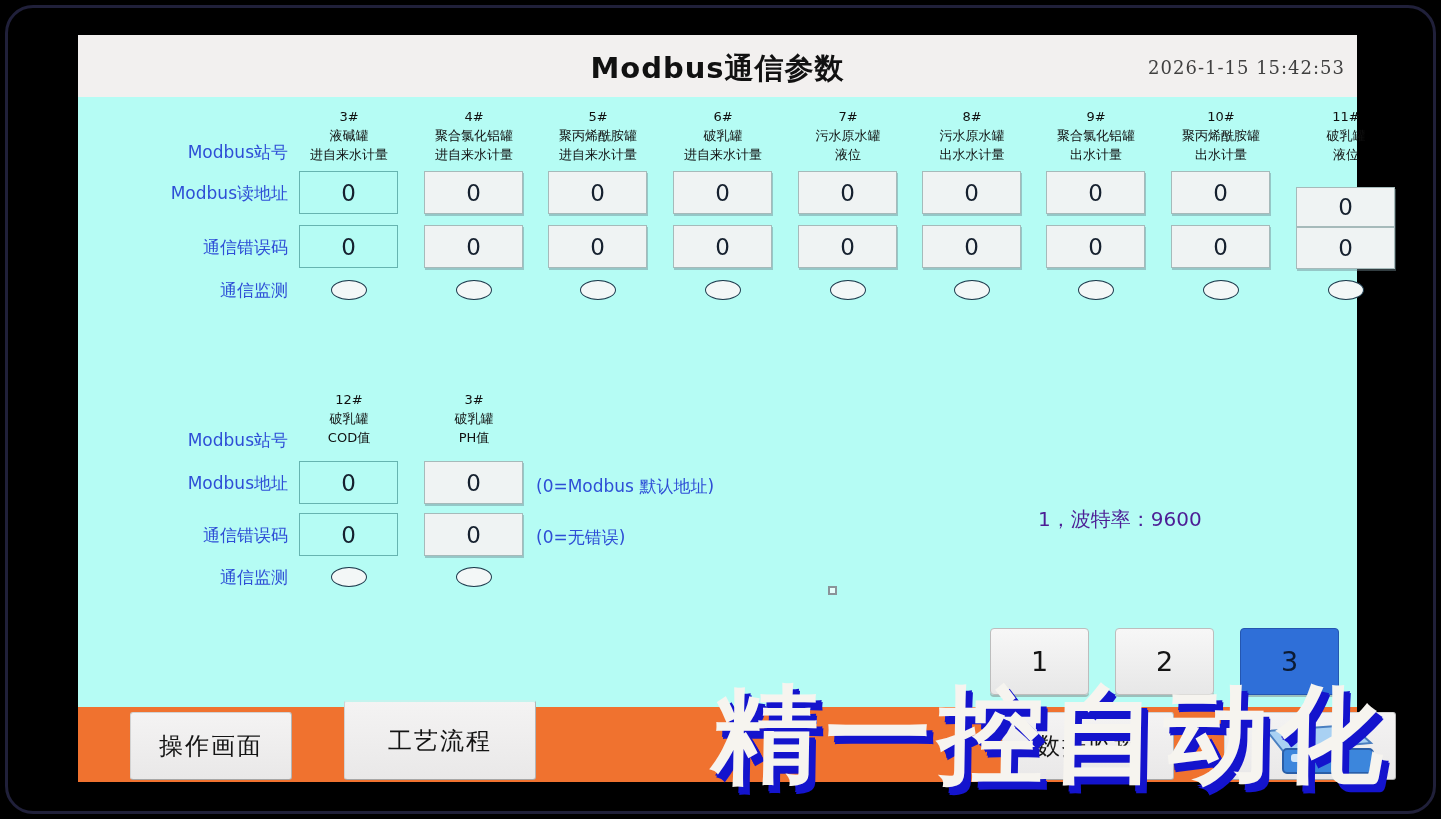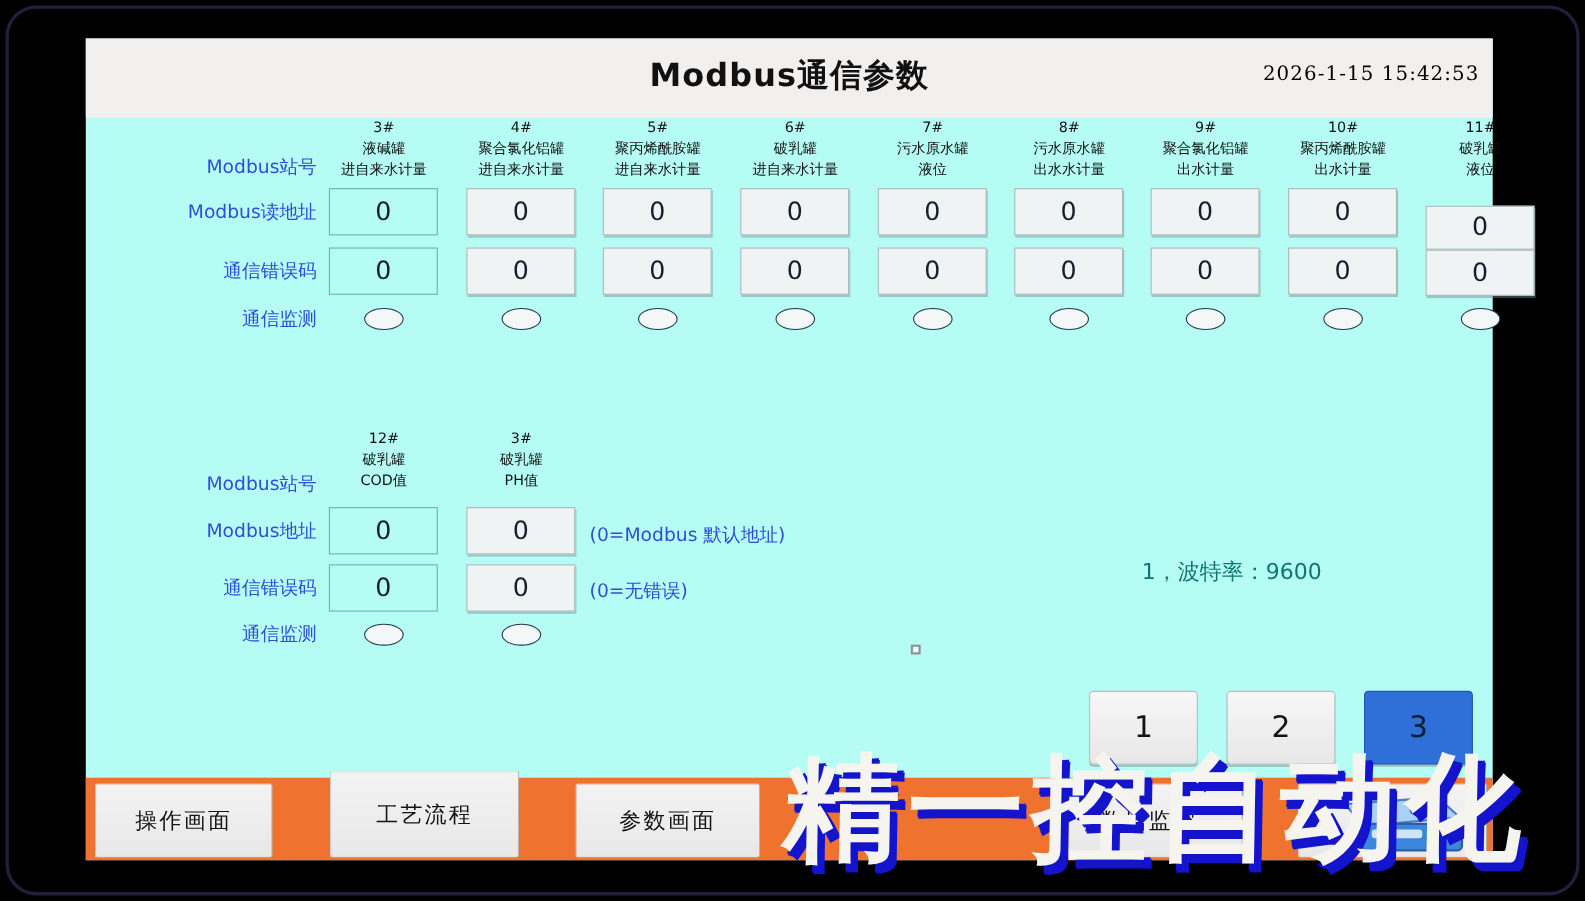--- a/index.html
+++ b/index.html
@@ -2,56 +2,56 @@
 <html><head>
 <meta charset="utf-8">
 <style>
   * { margin:0; padding:0; box-sizing:border-box; }
   html,body { width:1441px; height:819px; background:#000; overflow:hidden;
               font-family:"DejaVu Sans","Liberation Sans",sans-serif; }
   .stage { position:absolute; left:0; top:0; width:1441px; height:819px; }
   .bezel { position:absolute; inset:5px; border:3px solid #20203a; border-radius:28px; pointer-events:none; }
 
   .panel { position:absolute; left:78px; top:35px; width:1279px; height:747px; background:#b5fcf4; }
-  .hdr { position:absolute; left:0; top:0; width:100%; height:72px; background:#f2f0ef; }
+  .hdr { position:absolute; left:0; top:0; width:100%; height:62px; background:#f2f0ef; }
   .title { position:absolute; left:0; top:14px; width:100%; text-align:center;
            font-size:29px; font-weight:600; color:#111; letter-spacing:1px; }
   .clock { position:absolute; right:12px; top:22px; font-family:"DejaVu Serif","Liberation Serif",serif;
-           font-size:18px; color:#000000; letter-spacing:1px; }
+           font-size:18px; color:#404040; letter-spacing:1px; }
 
   .rowlab { position:absolute; left:12px; width:198px; text-align:right; color:#2e4ed6;
             font-size:17px; line-height:20px; }
   .col { position:absolute; width:124px; }
   .chead { position:absolute; top:0; left:0; width:100%; text-align:center; color:#101010;
            font-size:13px; line-height:19px; }
   .vbox { position:absolute; left:12px; width:99px; height:43px; background:#eff3f3;
           border:1px solid #a6baba; box-shadow:1px 2px 0 rgba(110,135,145,.45);
           display:flex; align-items:center; justify-content:center;
           font-size:23px; color:#15202e; }
   .vbox.ghost { background:transparent; border:1px solid #66b4b0; box-shadow:none; }
   .b1 { top:64px; } .b2 { top:118px; }
   .col.shift .b1 { top:80px; height:40px; } .col.shift .b2 { top:120px; height:42px; }
   .oval { position:absolute; left:44px; top:173px; width:36px; height:20px; border-radius:50%;
           background:#f3f7f7; border:1px solid #1d3c4e; }
   .s2col .b1 { top:71px; } .s2col .b2 { top:123px; } .s2col .oval { top:177px; }
 
   .hint { position:absolute; color:#2e4ed6; font-size:17px; }
-  .notes { position:absolute; left:1038px; top:505px; color:#0f766e; font-size:20px; line-height:28px; }
+  .notes { position:absolute; left:1038px; top:505px; color:#4c1d95; font-size:20px; line-height:28px; }
 
   .pgbtn { position:absolute; top:628px; width:99px; height:67px; border-radius:4px;
            background:linear-gradient(#f7f7f7,#e7e7e7); border:1px solid #bdbdbd;
            box-shadow:0 2px 0 rgba(130,130,130,.5);
            display:flex; align-items:center; justify-content:center; font-size:27px; color:#141414; }
   .pgbtn.active { background:#2f6fd8; border-color:#2456b0; color:#0c1b33; }
 
   .navstrip { position:absolute; left:0; top:672px; width:100%; height:75px; background:#f0722f; }
   .navbtn { position:absolute; top:712px; height:68px; background:linear-gradient(#f4f3f3,#e9e8e8);
             border:1px solid #d2d2d2; border-bottom-color:#a7a7a7; border-right-color:#b5b5b5;
             border-radius:3px; display:flex; align-items:center; justify-content:center;
-            font-size:20px; color:#141414; letter-spacing:2px; }
+            font-size:24px; color:#141414; letter-spacing:2px;margin-left:44px; }
   .navbtn.raised { top:700px; height:80px; border-top:2px solid #c4f4ee; }
 
   .cursor-dot { position:absolute; left:828px; top:586px; width:9px; height:9px;
                 border:2px solid #8a9499; background:rgba(255,255,255,.65); }
 
   .wm { position:absolute; left:712px; top:664px; width:740px; font-size:106px; font-weight:900;
         color:#f6f4ef; letter-spacing:7px; white-space:nowrap; z-index:50;
         text-shadow:6px 6px 0 #1414cd, 7px 8px 0 #1414cd; transform:skewX(-1deg); }
   .hmi-icon { position:absolute; left:14px; top:4px; }
 </style>
@@ -205,22 +205,21 @@
     </div>
 
     <div class="cursor-dot" style="left:750px; top:551px;"></div>
 
     <div class="pgbtn" style="left:912px; top:593px;">1</div>
     <div class="pgbtn" style="left:1037px; top:593px;">2</div>
     <div class="pgbtn active" style="left:1162px; top:593px;">3</div>
 
     <div class="navstrip"></div>
     <div class="navbtn" style="left:8px; top:677px; width:162px;">操作画面</div>
-    <div class="navbtn raised" style="left:222px; top:665px; width:172px;">工艺流程</div>
-    <div class="navbtn" style="left:445px; top:677px; width:168px;">参数画面</div>
+    <div class="navbtn raised" style="left:222px; top:665px; width:192px;">工艺流程</div>
     <div class="navbtn" style="left:880px; top:677px; width:172px;text-align:center;">数据监控</div>
     <div class="navbtn" style="left:1102px; top:677px; width:172px;">
       <span></span>
       <svg class="hmi-icon" width="144" height="62" viewBox="0 0 144 62">
         <polygon points="28,14 112,8 132,26 44,34" fill="#a9d1f3" stroke="#4a7fc0" stroke-width="2"></polygon>
         <rect x="44" y="32" width="90" height="24" rx="4" fill="#3c86dc" stroke="#2a5fa8" stroke-width="2"></rect>
         <rect x="52" y="37" width="46" height="8" rx="3" fill="#cfe6fa"></rect>
       </svg>
     </div>
   </div>

